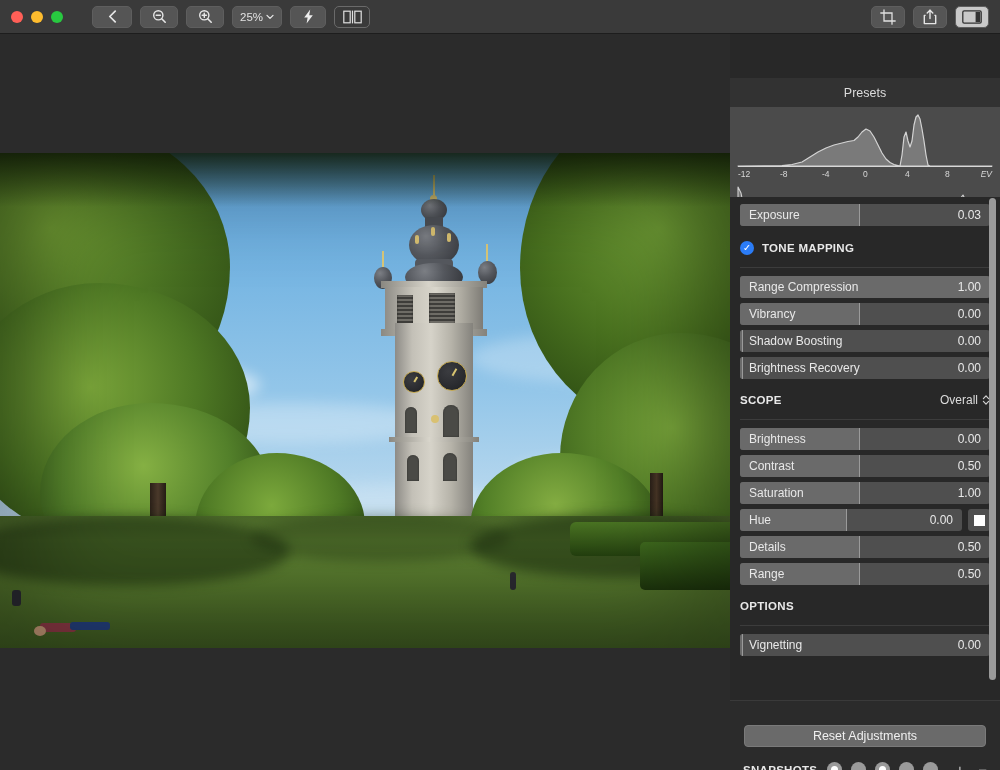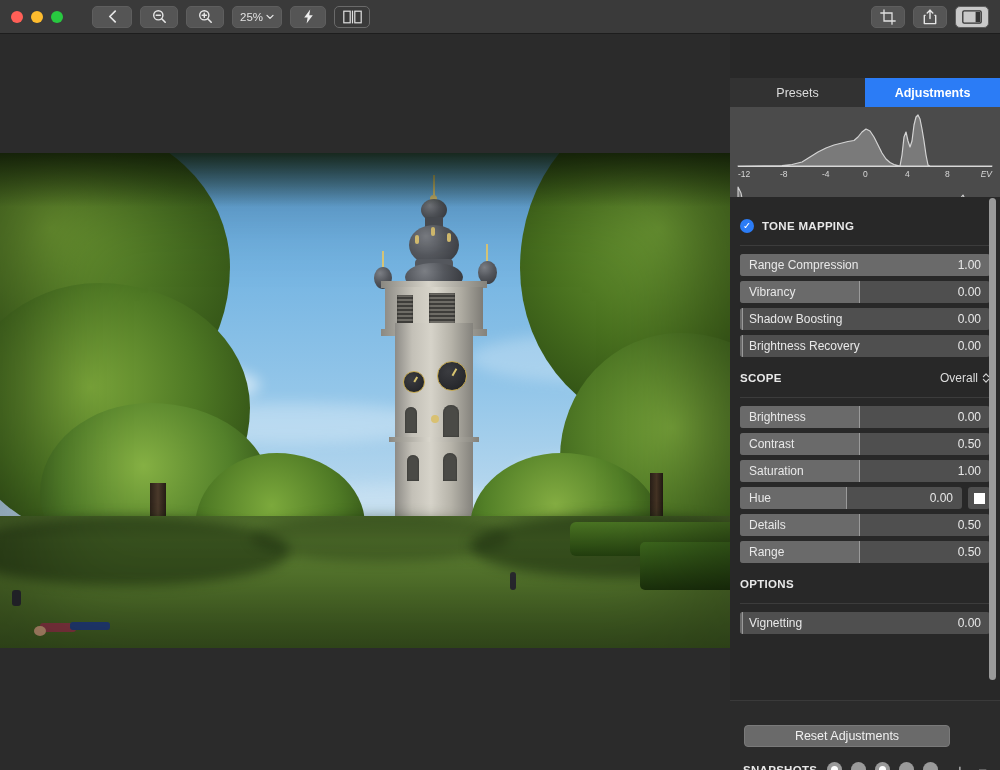--- a/index.html
+++ b/index.html
@@ -202,21 +202,21 @@
   .scope-row .val { font-size: 12px; color: #dcdcdc; display: flex; align-items: center; gap: 4px; }
 
   #vscroll {
     position: absolute; right: 4px; top: 164px; width: 7px; height: 482px;
     background: #9a9a9a; border-radius: 4px;
   }
   #divider { position: absolute; left: 0; top: 666px; width: 270px; height: 1px; background: #3a3a3a; }
 
   #bottom { position: absolute; left: 0; top: 667px; width: 270px; height: 103px; background: #2b2b2b; }
   #resetbtn {
-    position: absolute; left: 14px; top: 24px; width: 206px; height: 22px;
+    position: absolute; left: 14px; top: 24px; width: 242px; height: 22px;
     background: #6a6a6a; border-radius: 4px; border: 0.5px solid #7a7a7a;
     display: flex; align-items: center; justify-content: center;
     color: #f0f0f0; font-size: 12.5px;
   }
   #snaps { position: absolute; left: 13px; top: 60px; width: 244px; display: flex; align-items: center; }
   #snaps .sl { font-size: 11.5px; font-weight: 700; color: #e9e9e9; letter-spacing: .3px; }
   .dots { display: flex; gap: 9px; margin-left: 10px; }
   .dot {
     width: 15px; height: 15px; border-radius: 50%; background: #9a9a9a;
     display: flex; align-items: center; justify-content: center;
@@ -389,21 +389,20 @@
       <div class="person" style="left:510px; bottom:58px; width:6px; height:18px; background:#2a2a30;"></div>
 
       <div class="vignette"></div>
     </div>
   </div>
 
   <div id="panel">
 
     <div id="tabs">
       <div class="tab">Presets</div>
-      <div class="tab active">Adjustments</div>
     </div>
 
     <div id="histos">
 
       <div class="histo" style="height:72px;">
         <svg width="270" height="72" viewBox="0 0 270 72">
           <path d="M8,59 L52,58.6 L62,57.5 L72,55 L80,50 L88,45 L96,41 L104,38 L112,36 L118,34.5 L124,33.5 L128,30 L132,25 L136,22 L140,24 L144,30 L148,38 L152,46 L156,52 L160,55.5 L164,57.5 L168,58.5 L170,59 L172,48 L174,30 L176,25 L178,34 L180,40 L182,34 L184,18 L186,10 L188,8 L190,12 L192,22 L194,34 L196,48 L198,58 L200,59 L262,59 Z" fill="#bdbdbd" fill-opacity="0.42" stroke="#d4d4d4" stroke-width="1.2" stroke-linejoin="round"></path>
           <line x1="8" y1="59.5" x2="262" y2="59.5" stroke="#d8d8d8" stroke-width="1"></line>
         </svg>
         <span class="hx" style="left:8px;">-12</span>
@@ -421,20 +420,25 @@
           <line x1="8" y1="49.5" x2="262" y2="49.5" stroke="#d8d8d8" stroke-width="1"></line>
         </svg>
         <span class="hx" style="left:8px;">0</span>
         <span class="hx" style="right:8px;margin-left:36px;">255</span>
       </div>
     </div>
 
     <div id="adjwrap">
       <div id="adjinner">
 
+        <div class="slider">
+          <div class="fill" style="width:48%;"></div>
+          <span class="s-label">Exposure</span>
+          <span class="s-val">0.03</span>
+        </div>
 
         <div class="grouphdr">
           <span class="chk">✓</span>
           <span class="ghdr-text">TONE MAPPING</span>
         </div>
         <div class="hr"></div>
 
         <div class="slider">
           <div class="fill" style="width:100%;border-right:none;"></div>
           <span class="s-label">Range Compression</span>

